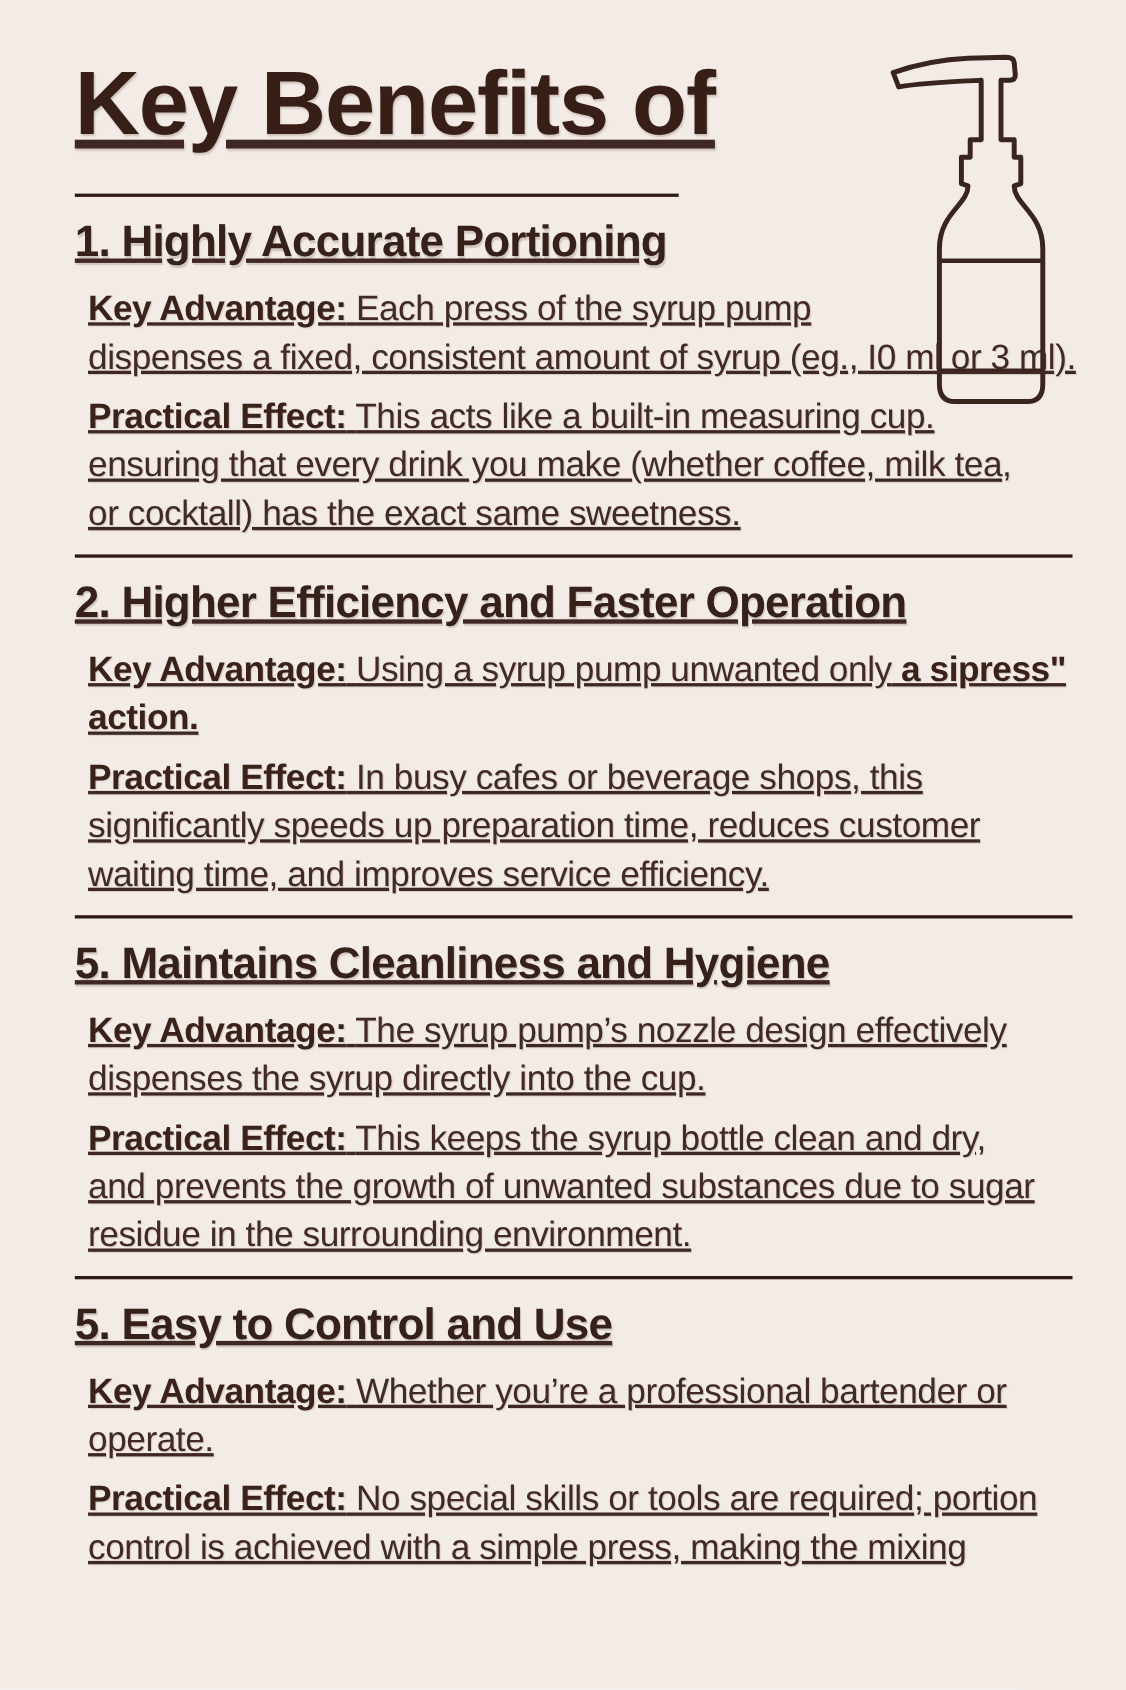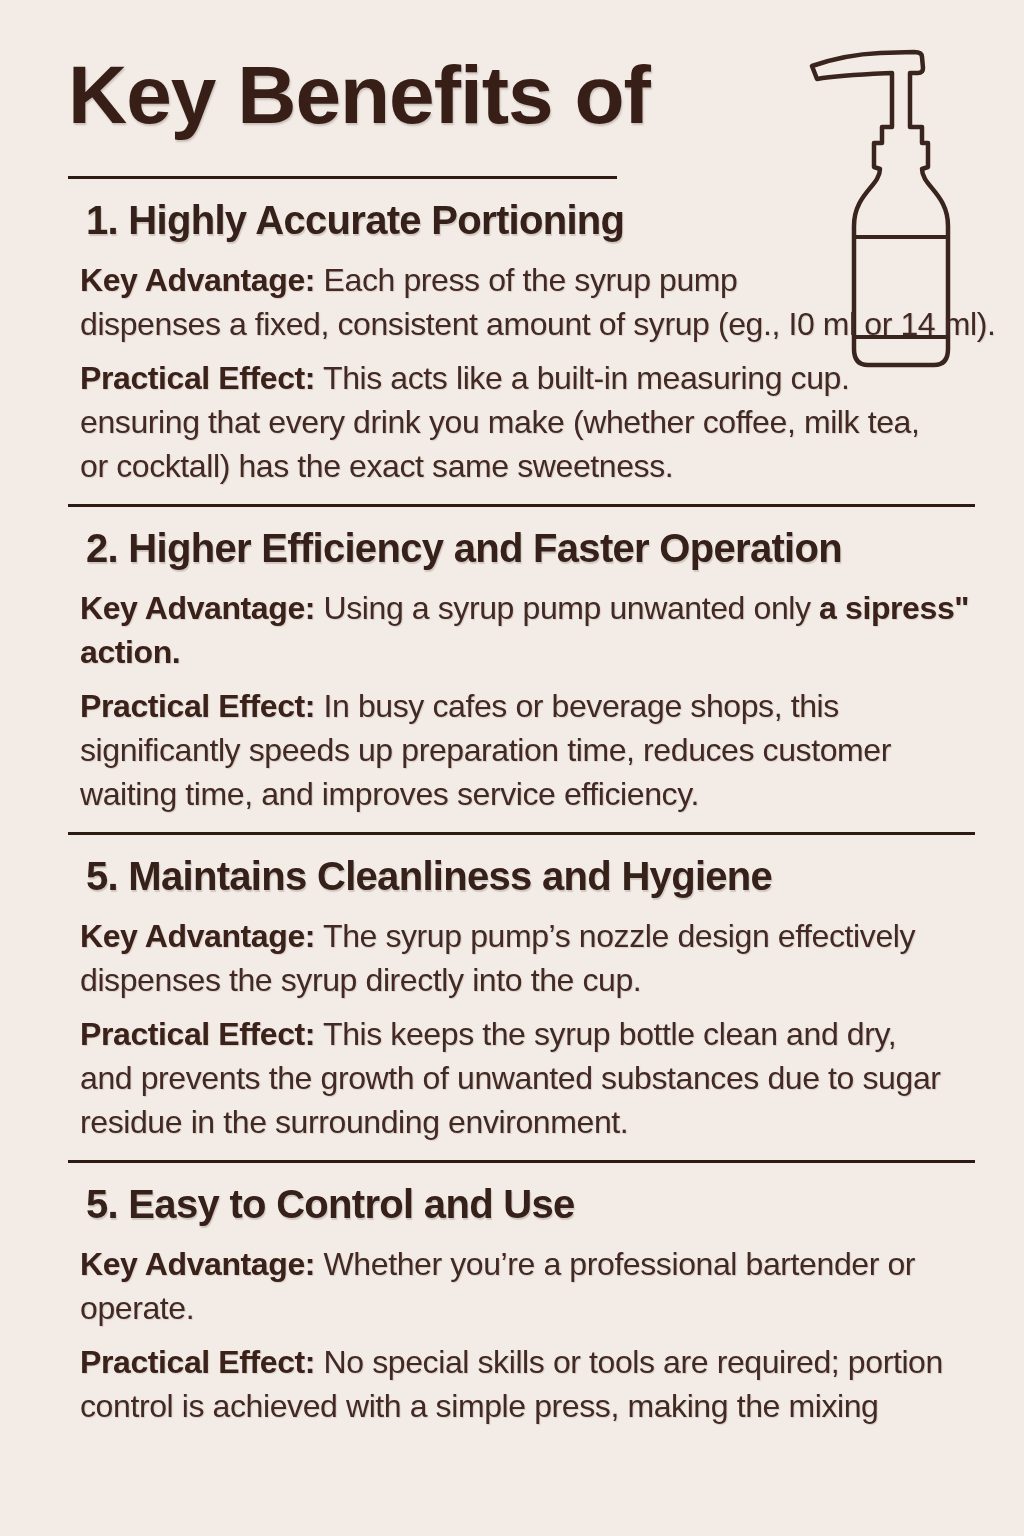--- a/index.html
+++ b/index.html
@@ -4,20 +4,21 @@
 <style>
   html, body { margin: 0; padding: 0; }
   .page {
     position: relative;
     width: 1024px;
     height: 1536px;
     background: #f3ece6;
     overflow: hidden;
     font-family: "Liberation Sans", sans-serif;
     color: #3f2823;
+    text-decoration: underline;
   }
   .content {
     position: relative;
     padding-left: 68px;
     padding-right: 0;
   }
   .title {
     margin: 53px 0 0 0;
     font-size: 82px;
     line-height: 84px;
@@ -33,21 +34,21 @@
     background: #2c1a13;
     margin-top: 39px;
   }
   .divider-full {
     width: 907px;
     height: 3px;
     background: #2c1a13;
     margin: 16px 0 17px 0;
   }
   .section-heading {
-    margin: 17px 0 14px 18px;
+    margin: 17px 0 14px 0;
     font-size: 40px;
     line-height: 48px;
     font-weight: bold;
     letter-spacing: -0.7px;
     color: #35201a;
     white-space: nowrap;
     text-shadow: 1px 2px 1px rgba(58,34,26,0.18);
   }
   .para {
     margin: 0 0 10px 12px;
@@ -86,21 +87,21 @@
 
     <h1 class="title">
       <span class="title-line">Key Benefits of</span>
     </h1>
 
     <div class="divider-short"></div>
 
     <h2 class="section-heading">1. Highly Accurate Portioning</h2>
     <p class="para">
       <span class="pline"><strong>Key Advantage:</strong> <span>Each press of the syrup pump</span></span>
-      <span class="pline">dispenses a fixed, consistent amount of syrup (eg., I0 ml or 14 ml).</span>
+      <span class="pline">dispenses a fixed, consistent amount of syrup (eg., I0 ml or 3 ml).</span>
     </p>
     <p class="para">
       <span class="pline"><strong>Practical Effect:</strong> <span>This acts like a built-in measuring cup.</span></span>
       <span class="pline">ensuring that every drink you make (whether coffee, milk tea,</span>
       <span class="pline">or cocktall) has the exact same sweetness.</span>
     </p>
 
     <div class="divider-full"></div>
 
     <h2 class="section-heading">2. Higher Efficiency and Faster Operation</h2>

